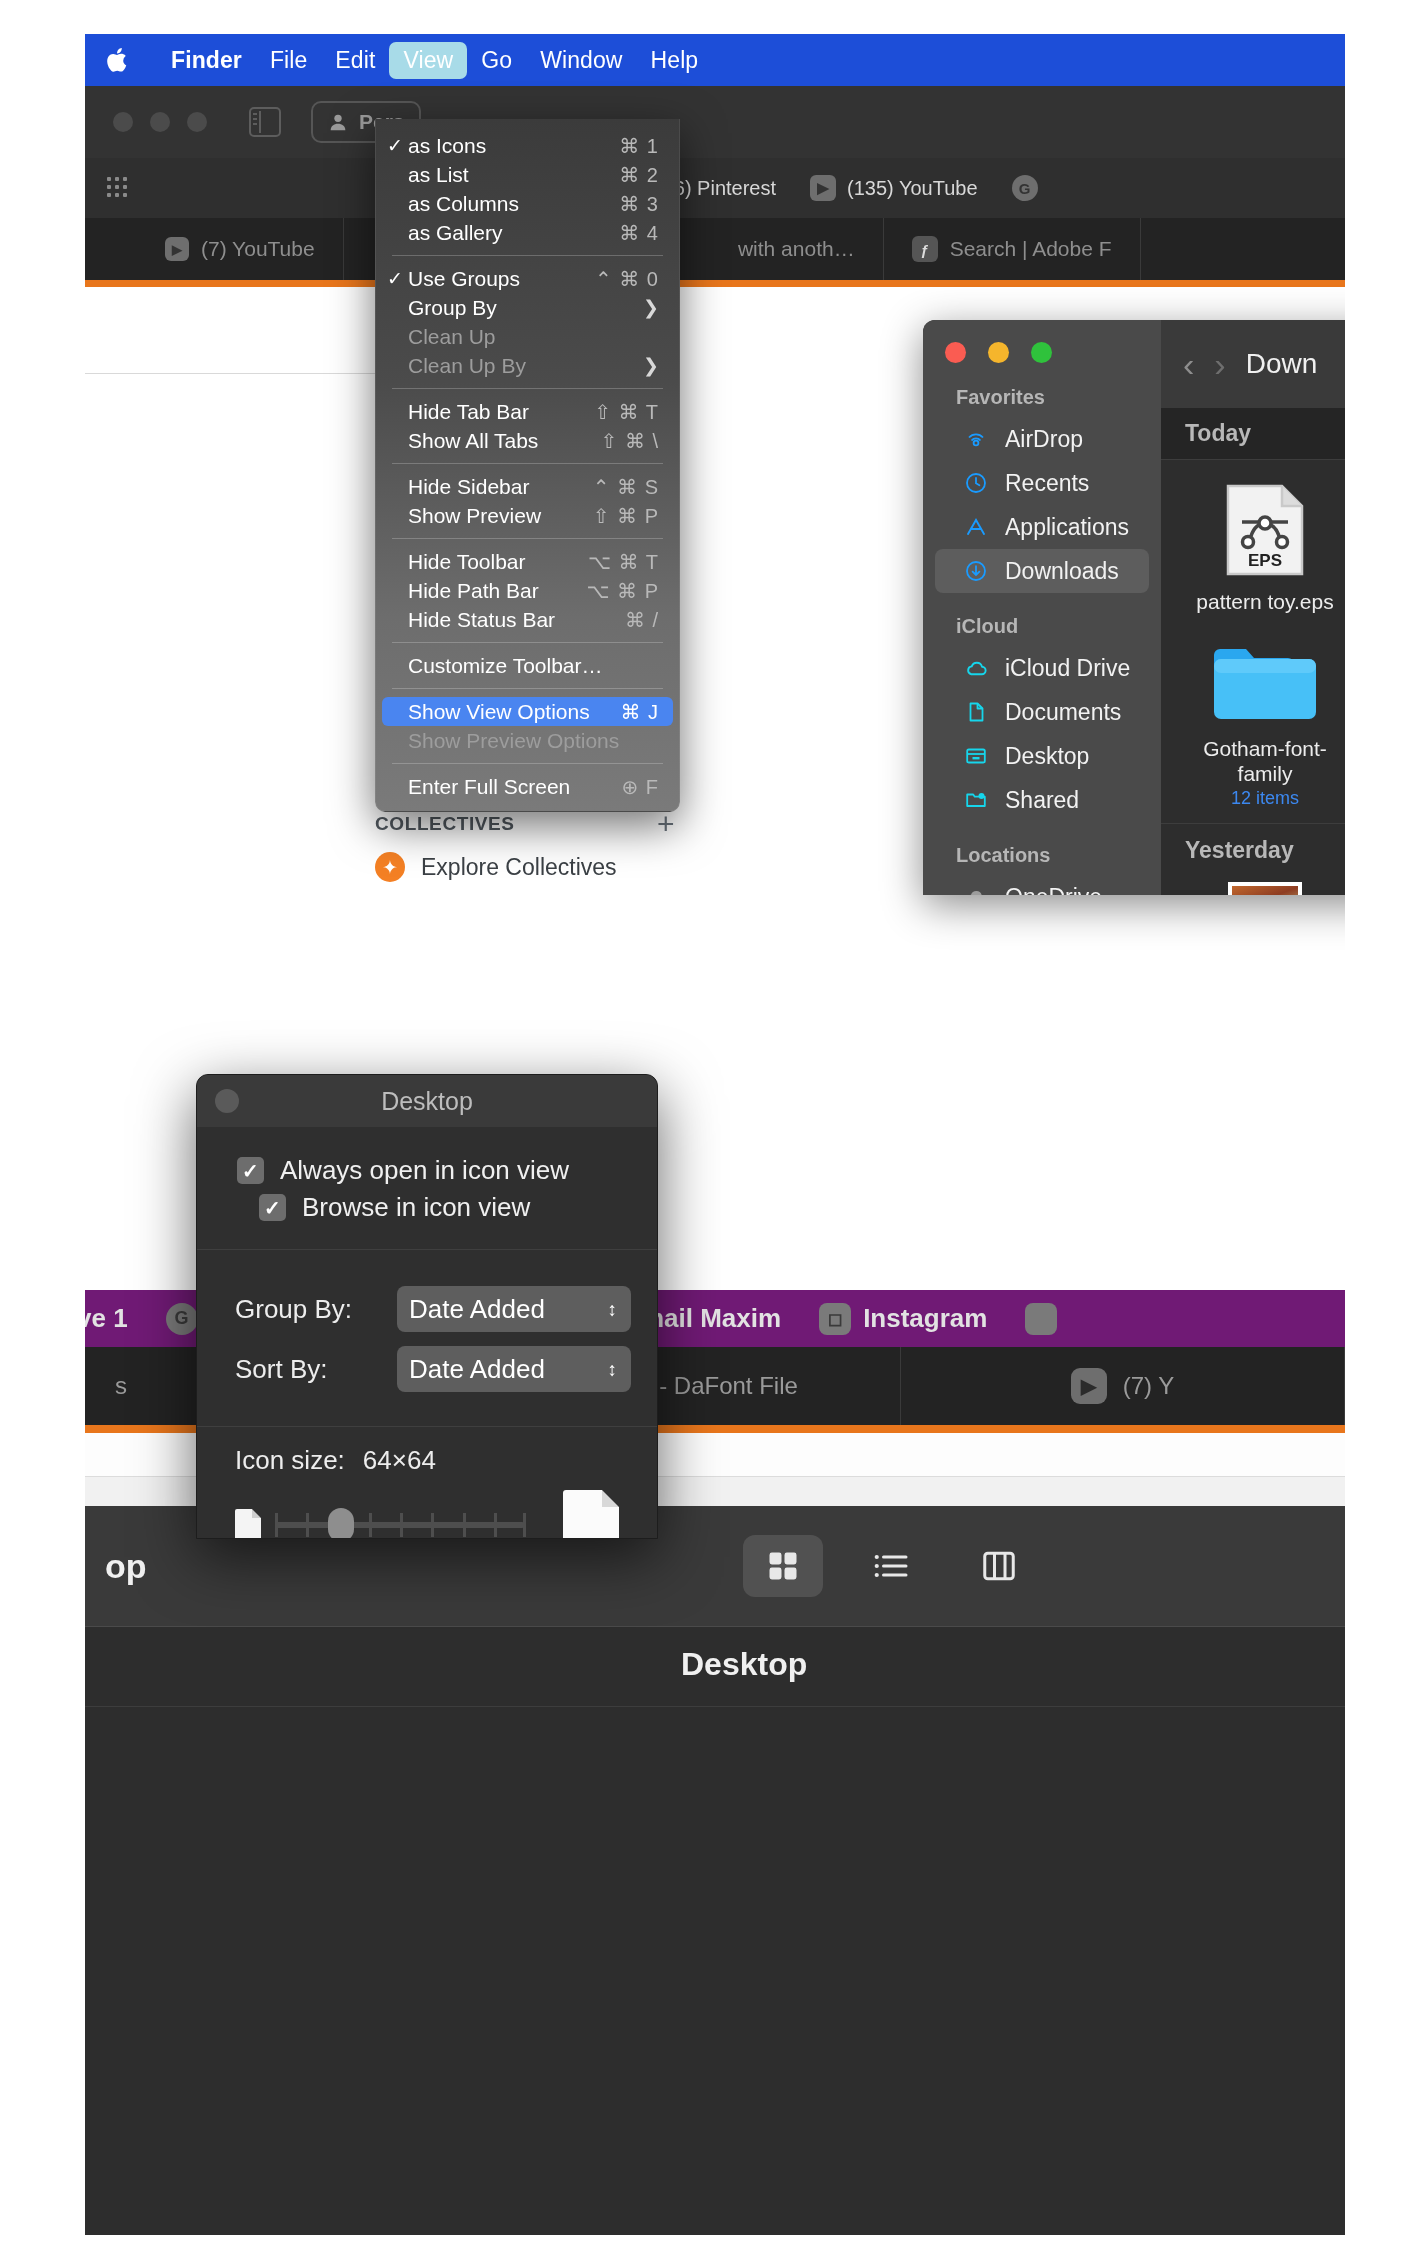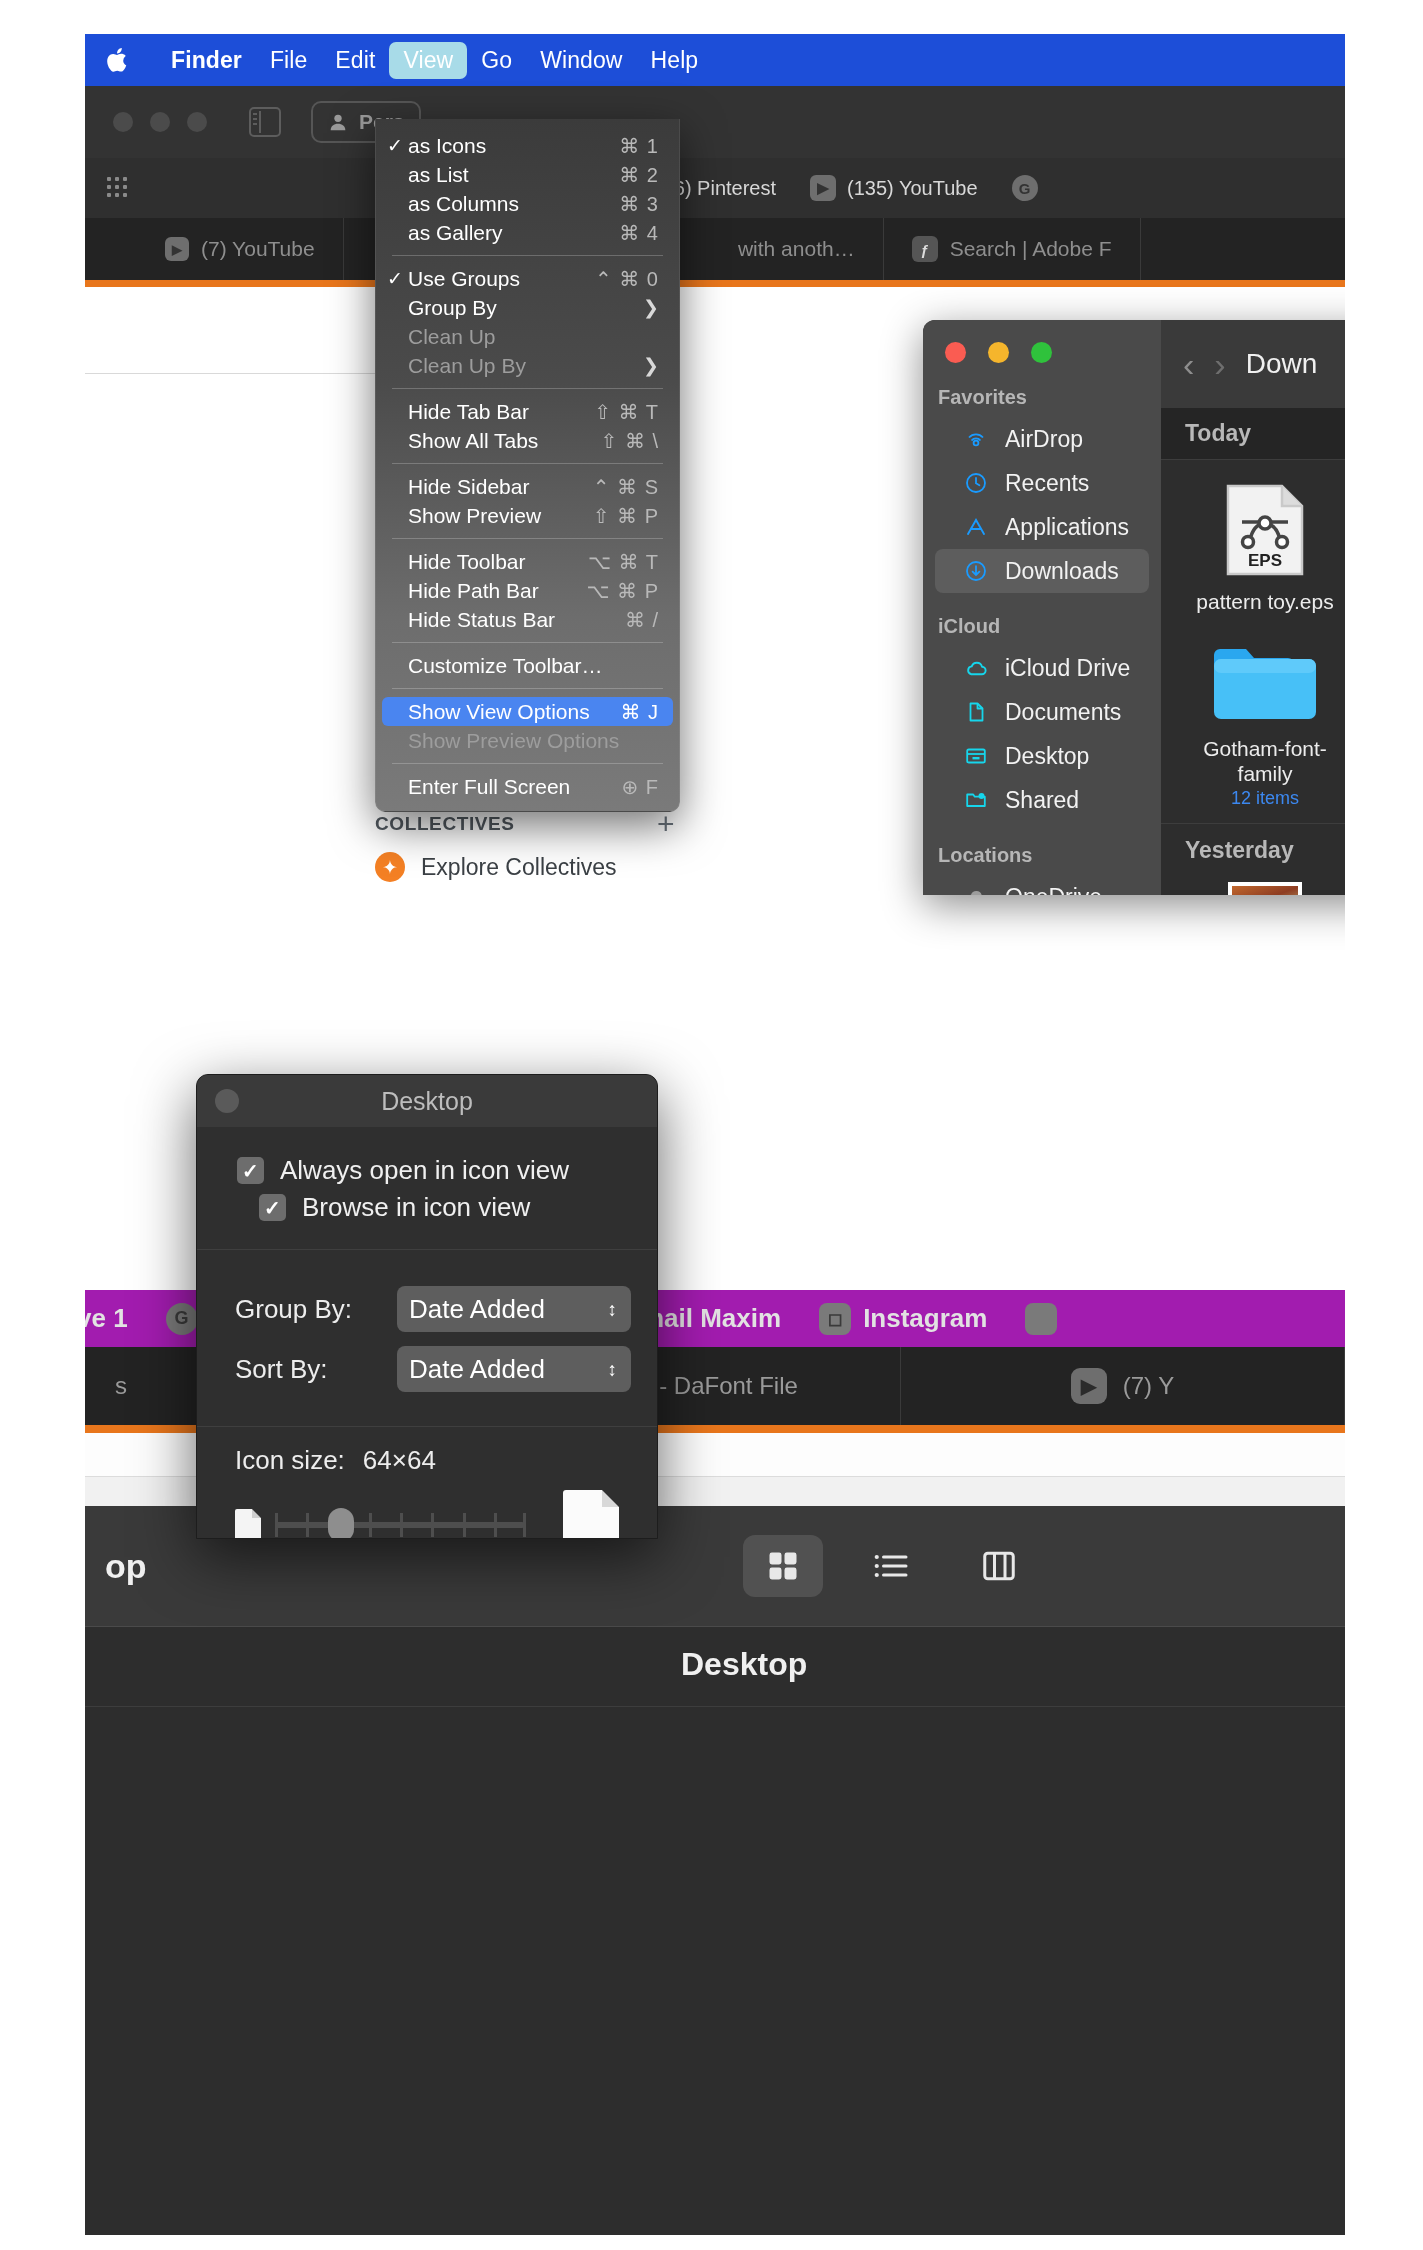--- a/index.html
+++ b/index.html
@@ -86,21 +86,21 @@
 
   
   .finder {
     position:absolute; left:838px; top:286px; width:510px; height:575px;
     background:#3a3a3a; border-radius:12px 0 0 0; overflow:hidden;
     box-shadow:0 10px 40px rgba(0,0,0,.45);
   }
   .finder-sidebar { position:absolute; left:0; top:0; width:238px; height:575px; background:#4a4a4a; }
   .finder-tl { position:absolute; left:22px; top:22px; display:flex; gap:22px;}
   .tl-dot { width:21px; height:21px; border-radius:50%;}
-  .sb-group { color:#b6b6b6; font-size:20px; font-weight:bold; padding-left:15px; margin-top:22px; margin-bottom:8px;}
+  .sb-group { color:#b6b6b6; font-size:20px; font-weight:bold; padding-left:33px; margin-top:22px; margin-bottom:8px;}
   .sb-item { display:flex; align-items:center; gap:16px; height:44px; padding-left:28px; margin:0 12px; color:#f2f2f2; font-size:23px; border-radius:8px;}
   .sb-item.sel { background:#5d5d5d; }
   .sb-icon { width:26px; height:26px; color:#1a9bff; display:flex; align-items:center; justify-content:center;}
   .sb-icon.cy { color:#16d6ec; }
   .sb-icon.gy { color:#9c9c9c; }
 
   .finder-main { position:absolute; left:238px; top:0; width:272px; height:575px; background:#2d2d2d; }
   .finder-toolbar { height:88px; display:flex; align-items:center; gap:20px; padding-left:22px; background:#3a3a3a; }
   .nav-chev { color:#8d8d8d; font-size:34px; font-weight:300; }
   .finder-title { color:#f0f0f0; font-size:28px; font-weight:normal; }
@@ -127,21 +127,21 @@
   .vm-key { color:#b9b9b9; font-size:20px; white-space:nowrap; letter-spacing:1px;}
   .vm-row.dim { color:#9d9d9d; }
   .vm-row.hl { background:#4a85f0; }
   .vm-row.hl .vm-key { color:#ffffff; }
   .vm-sep { height:1px; background:rgba(255,255,255,.22); margin:8px 16px; }
   .vm-arrow { color:#d8d8d8; font-size:19px; margin-left:10px;}
 
   
   .bottom-block { position:absolute; left:85px; top:1290px; width:1260px; height:945px; overflow:hidden; }
   .bb-bookmarks {
-    position:absolute; left:0; top:0; width:1260px; height:57px; background:#a21caf;
+    position:absolute; left:0; top:0; width:1260px; height:57px; background:#701a75;
     display:flex; align-items:center; color:#e2e2e2; font-size:26px; font-weight:bold; overflow:hidden;
   }
   .bb-bm { display:flex; align-items:center; gap:12px; margin-right:38px; white-space:nowrap;}
   .bb-fav { width:32px; height:32px; border-radius:50%; background:#7a7a7a; display:flex;align-items:center;justify-content:center;color:#3a3a3a;font-size:18px;font-weight:bold;}
   .bb-fav.sq { border-radius:8px;}
   .bb-tabs {
     position:absolute; left:0; top:57px; width:1260px; height:78px; background:#232323;
     display:flex; align-items:center; color:#9a9a9a; font-size:24px;
   }
   .bb-tab { display:flex;align-items:center; gap:16px; padding:0 30px; height:100%; border-right:1px solid #3a3a3a; white-space:nowrap;}

